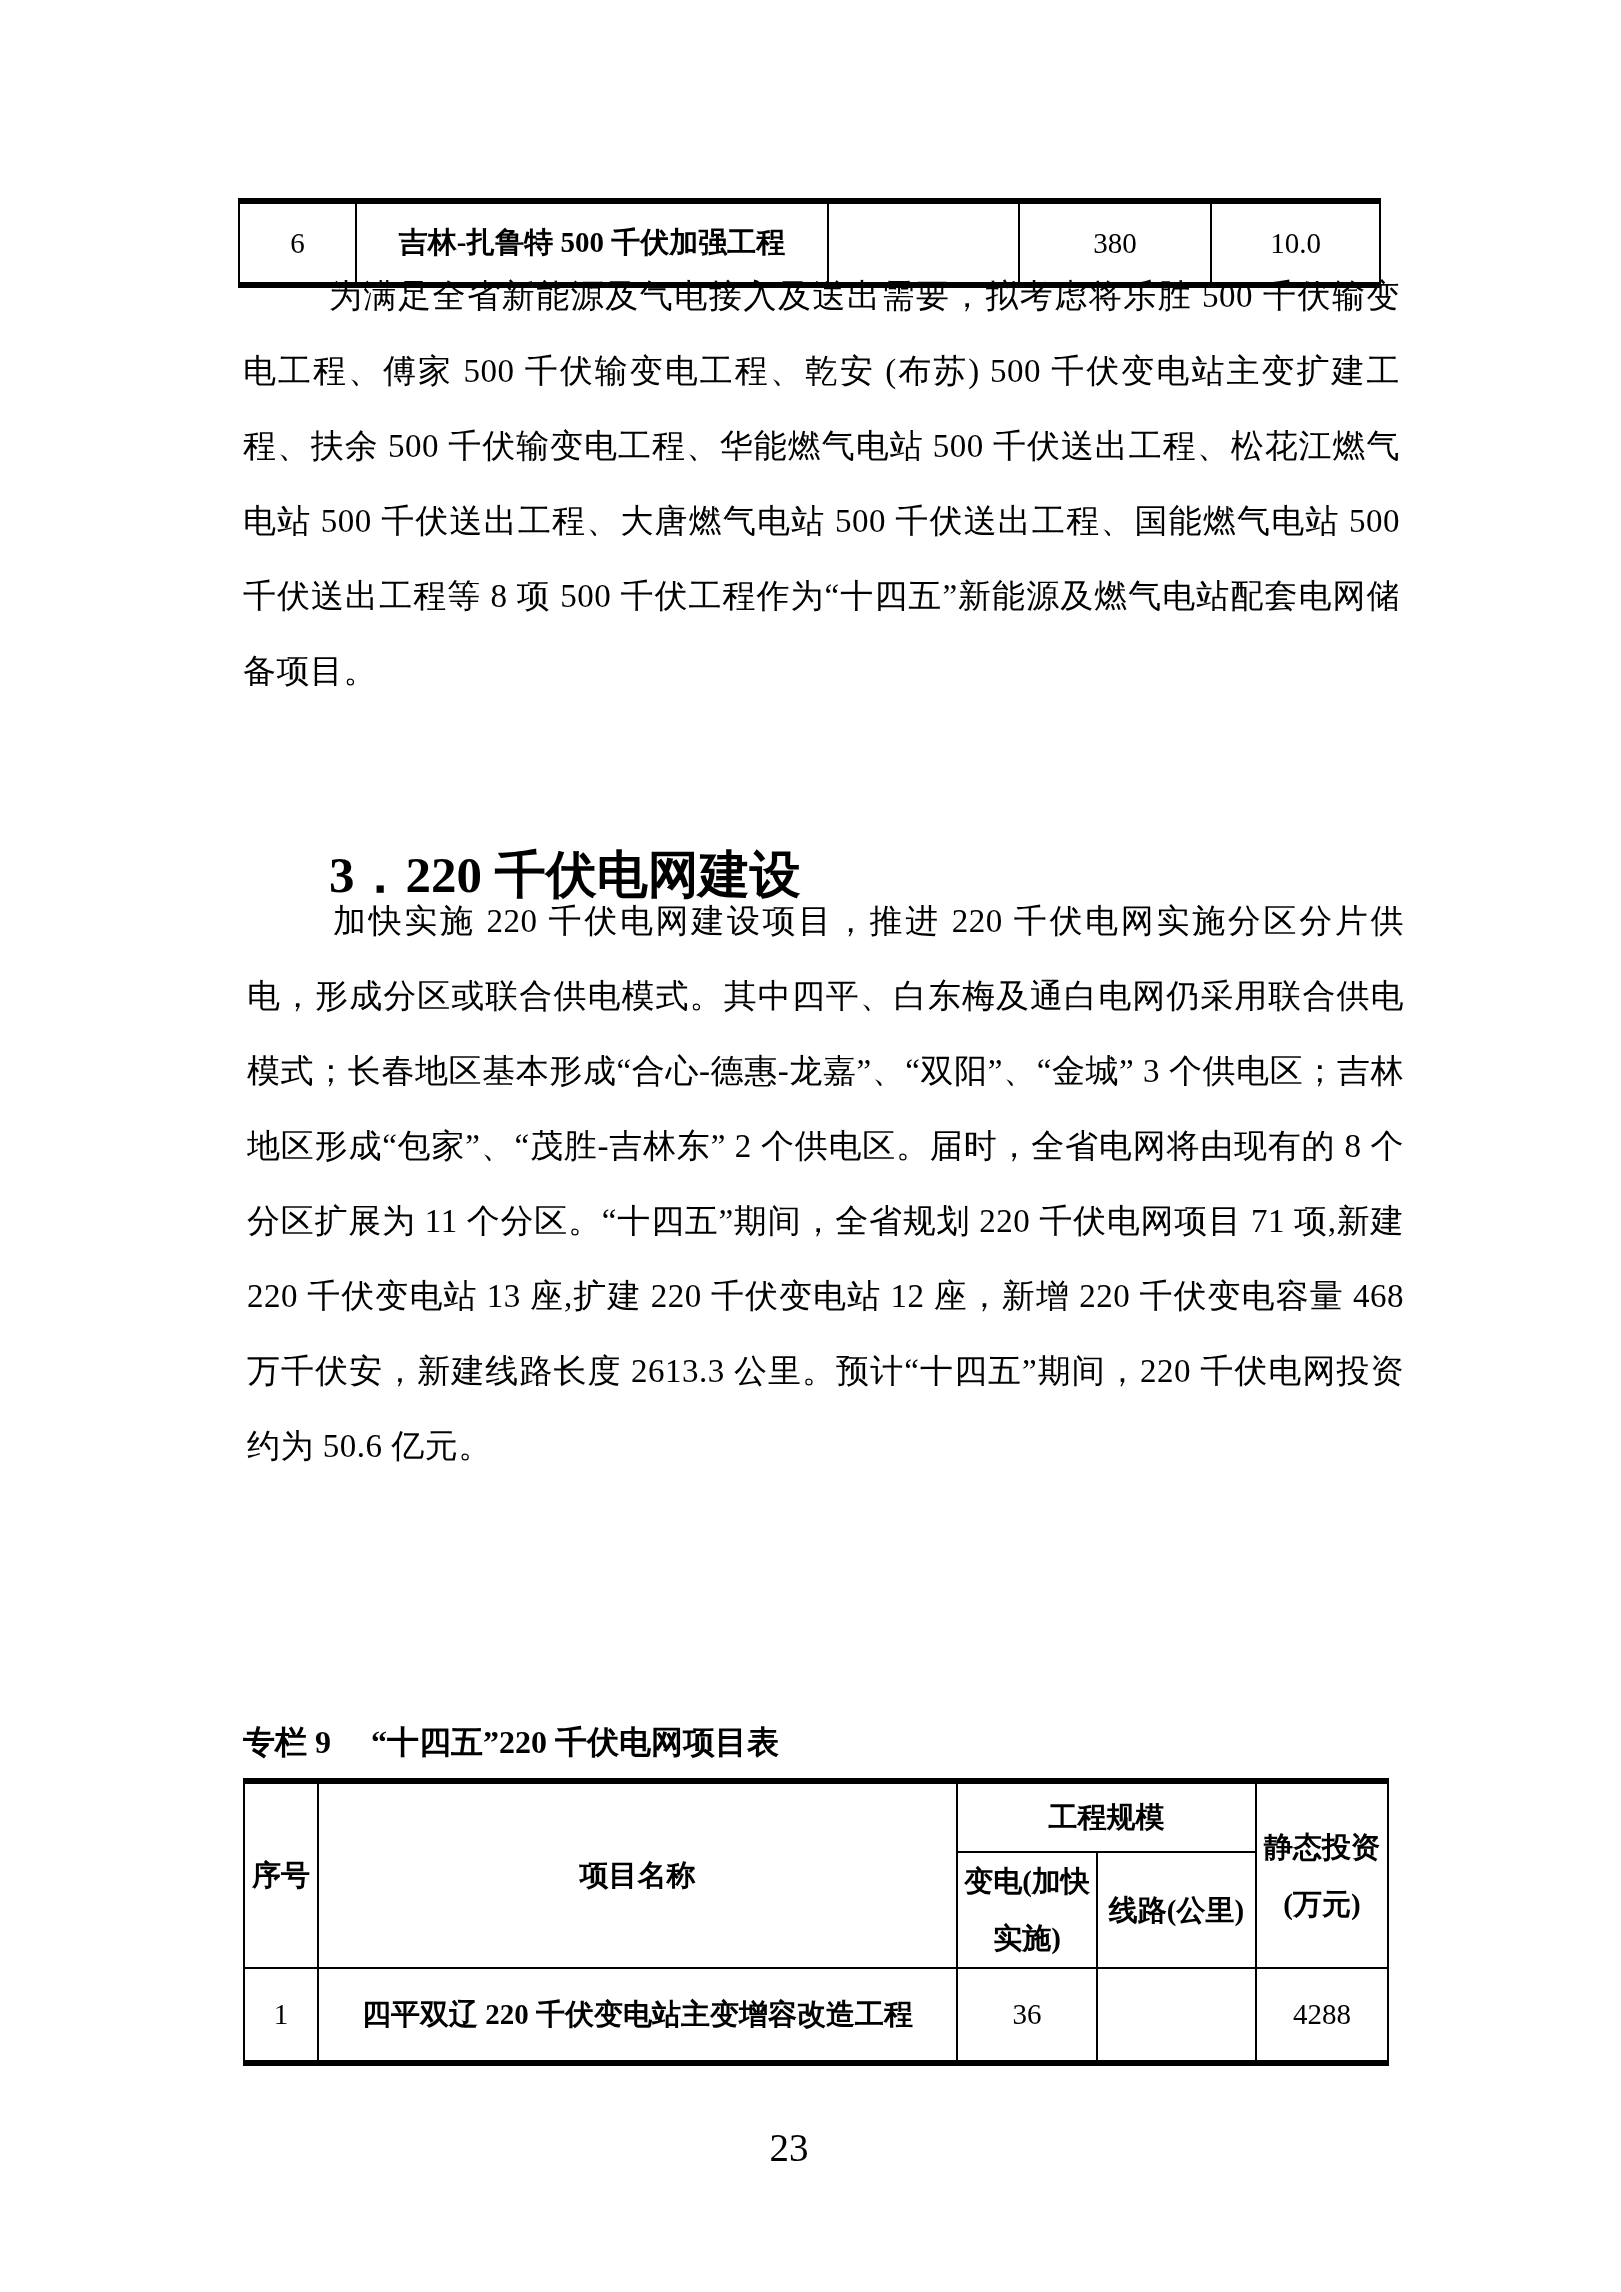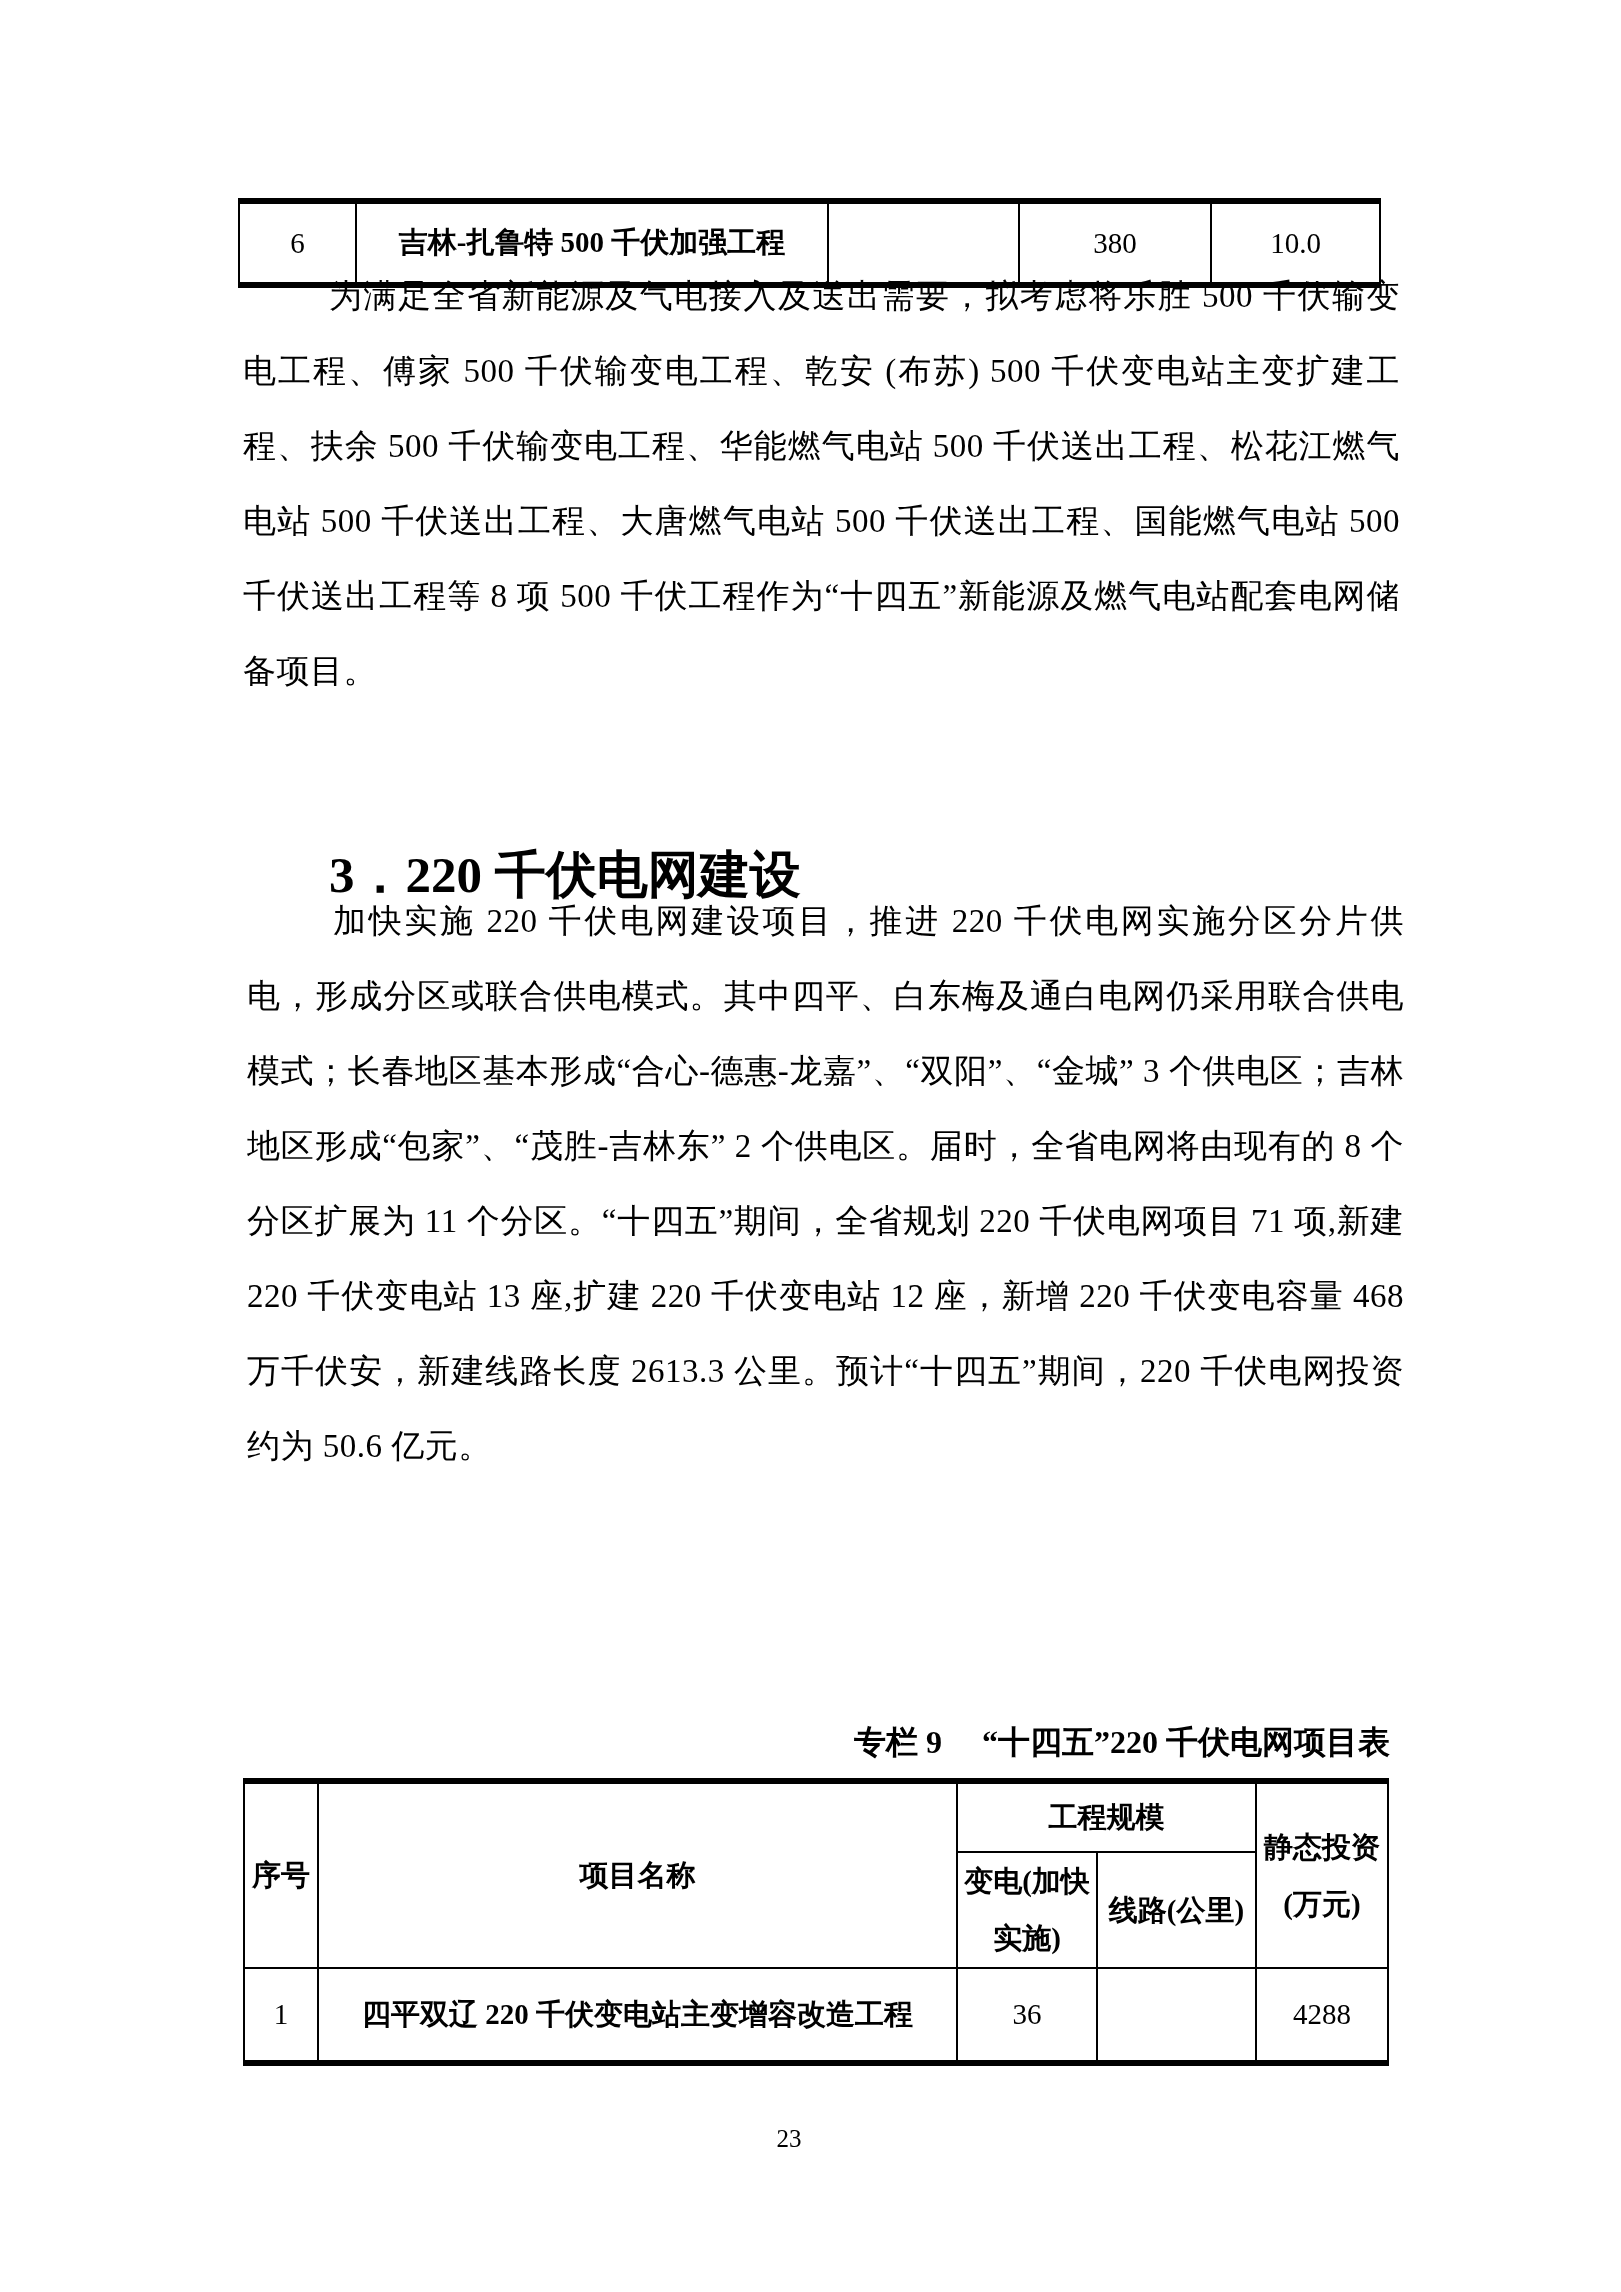--- a/index.html
+++ b/index.html
@@ -17,23 +17,23 @@
     font-size: 33px; line-height: 75px;
     text-align: justify; text-indent: 86px;
     letter-spacing: 0.5px; font-weight: 400;
   }
   .hd {
     font-size: 51px; line-height: 80px;
     font-weight: bold; text-indent: 86px;
   }
   .caption {
     font-size: 32px; line-height: 43px;
-    font-weight: bold; text-align: right;
+    font-weight: bold; text-align: left;
   }
-  .pagenum { font-size: 25px; text-align: center; }
+  .pagenum { font-size: 39px; text-align: center; }
 
   
   table.doc {
     border-collapse: collapse; table-layout: fixed;
     border-top: 6.9px solid #000; border-bottom: 6.9px solid #000;
   }
   table.doc td {
     border: 2px solid #000;
     text-align: center; vertical-align: middle;
     padding: 0 3.9px; overflow: hidden;

